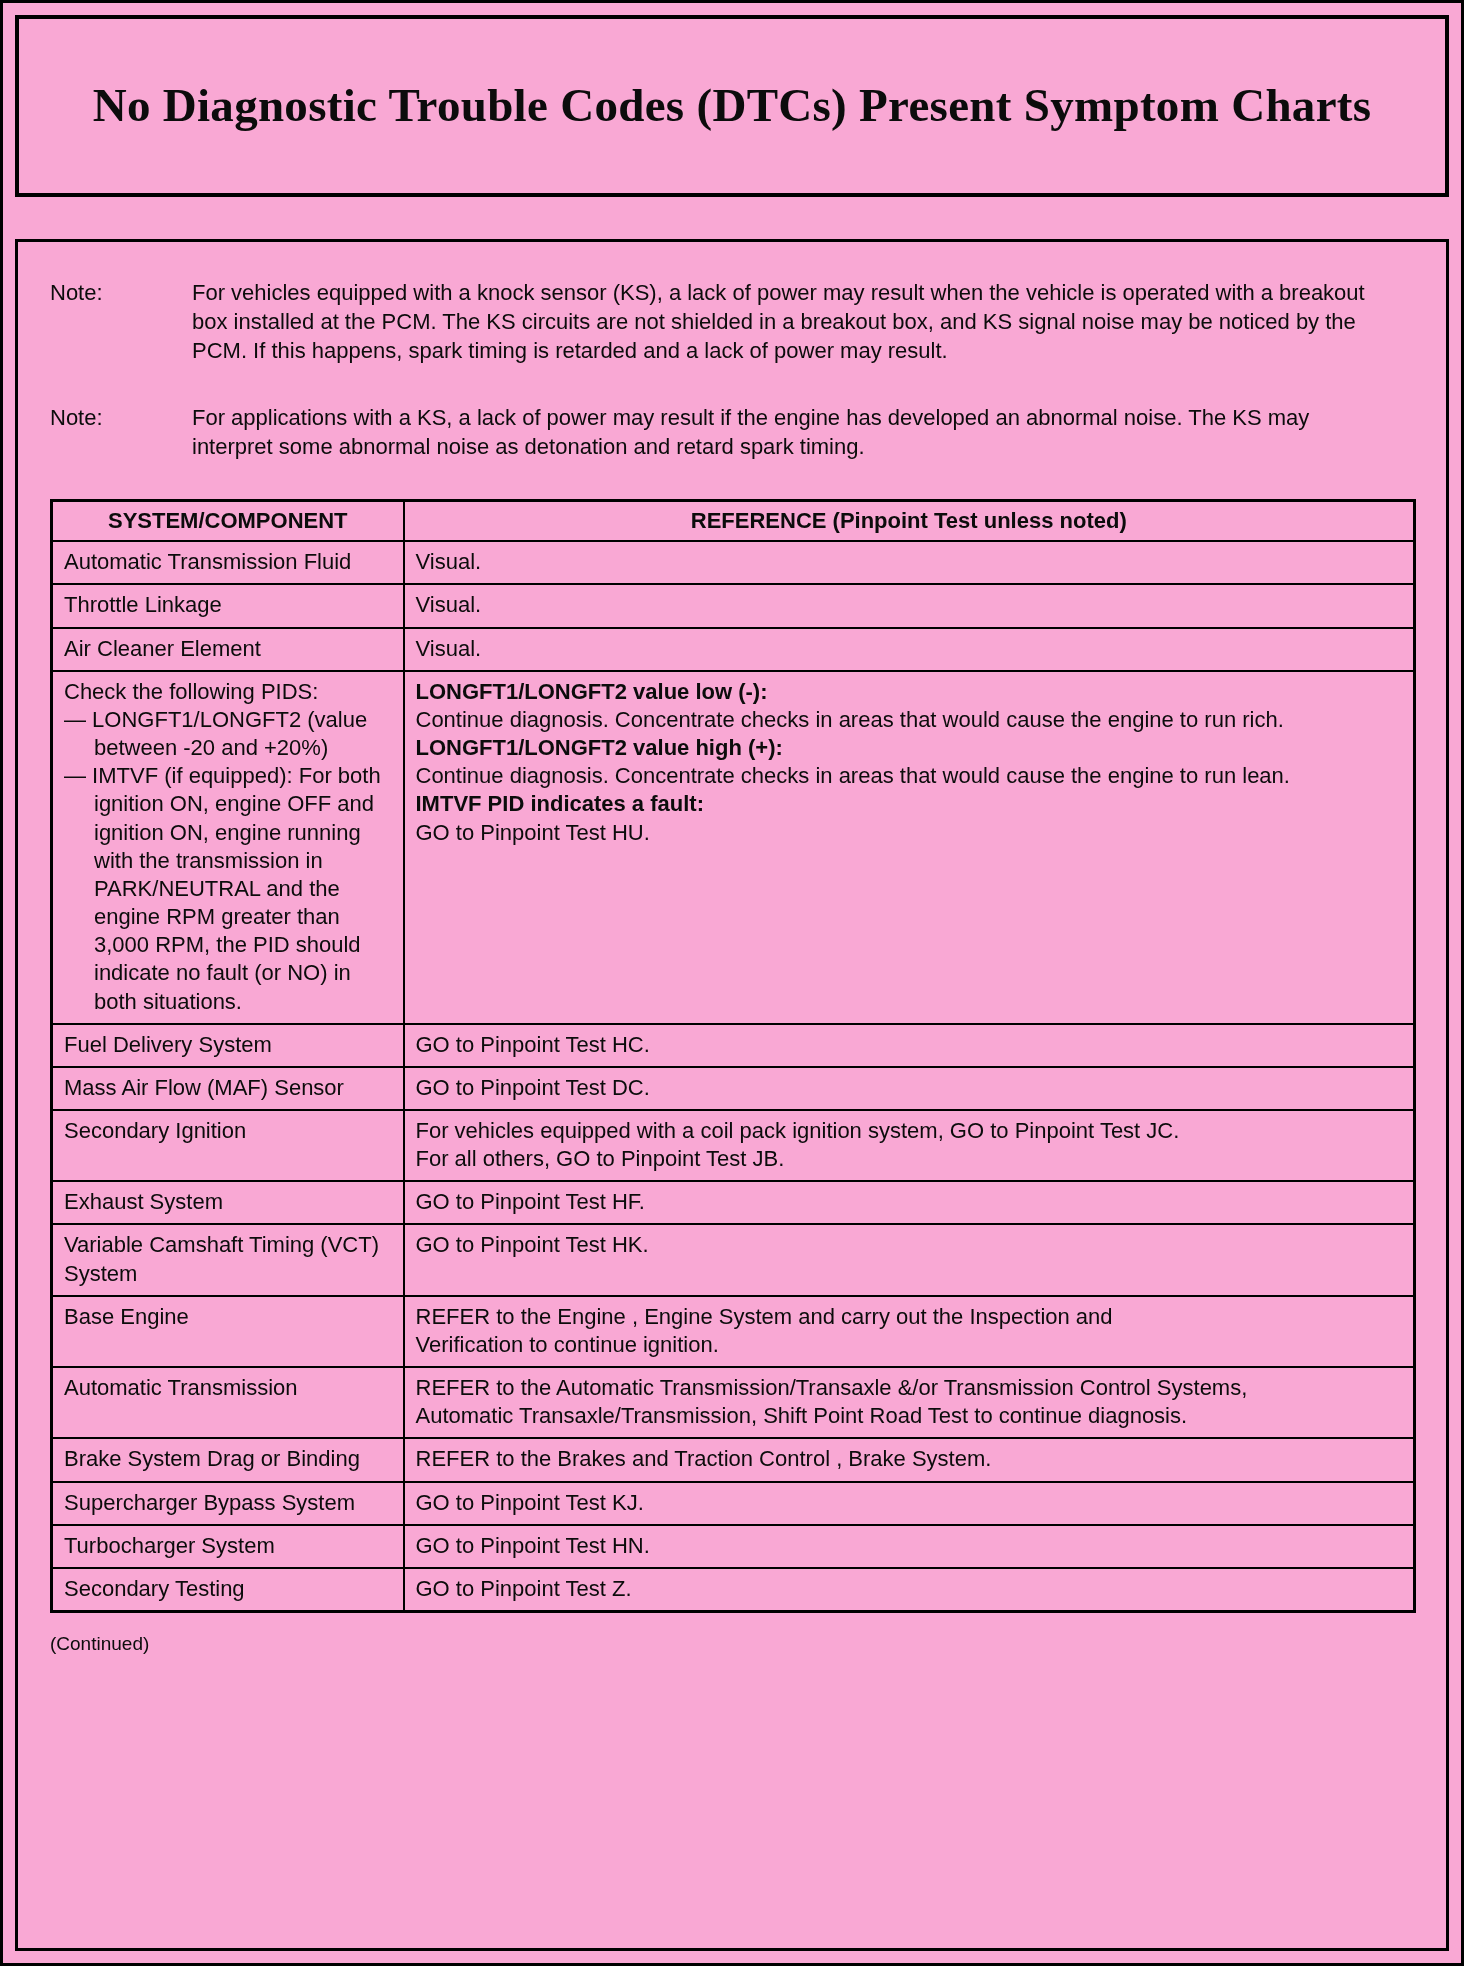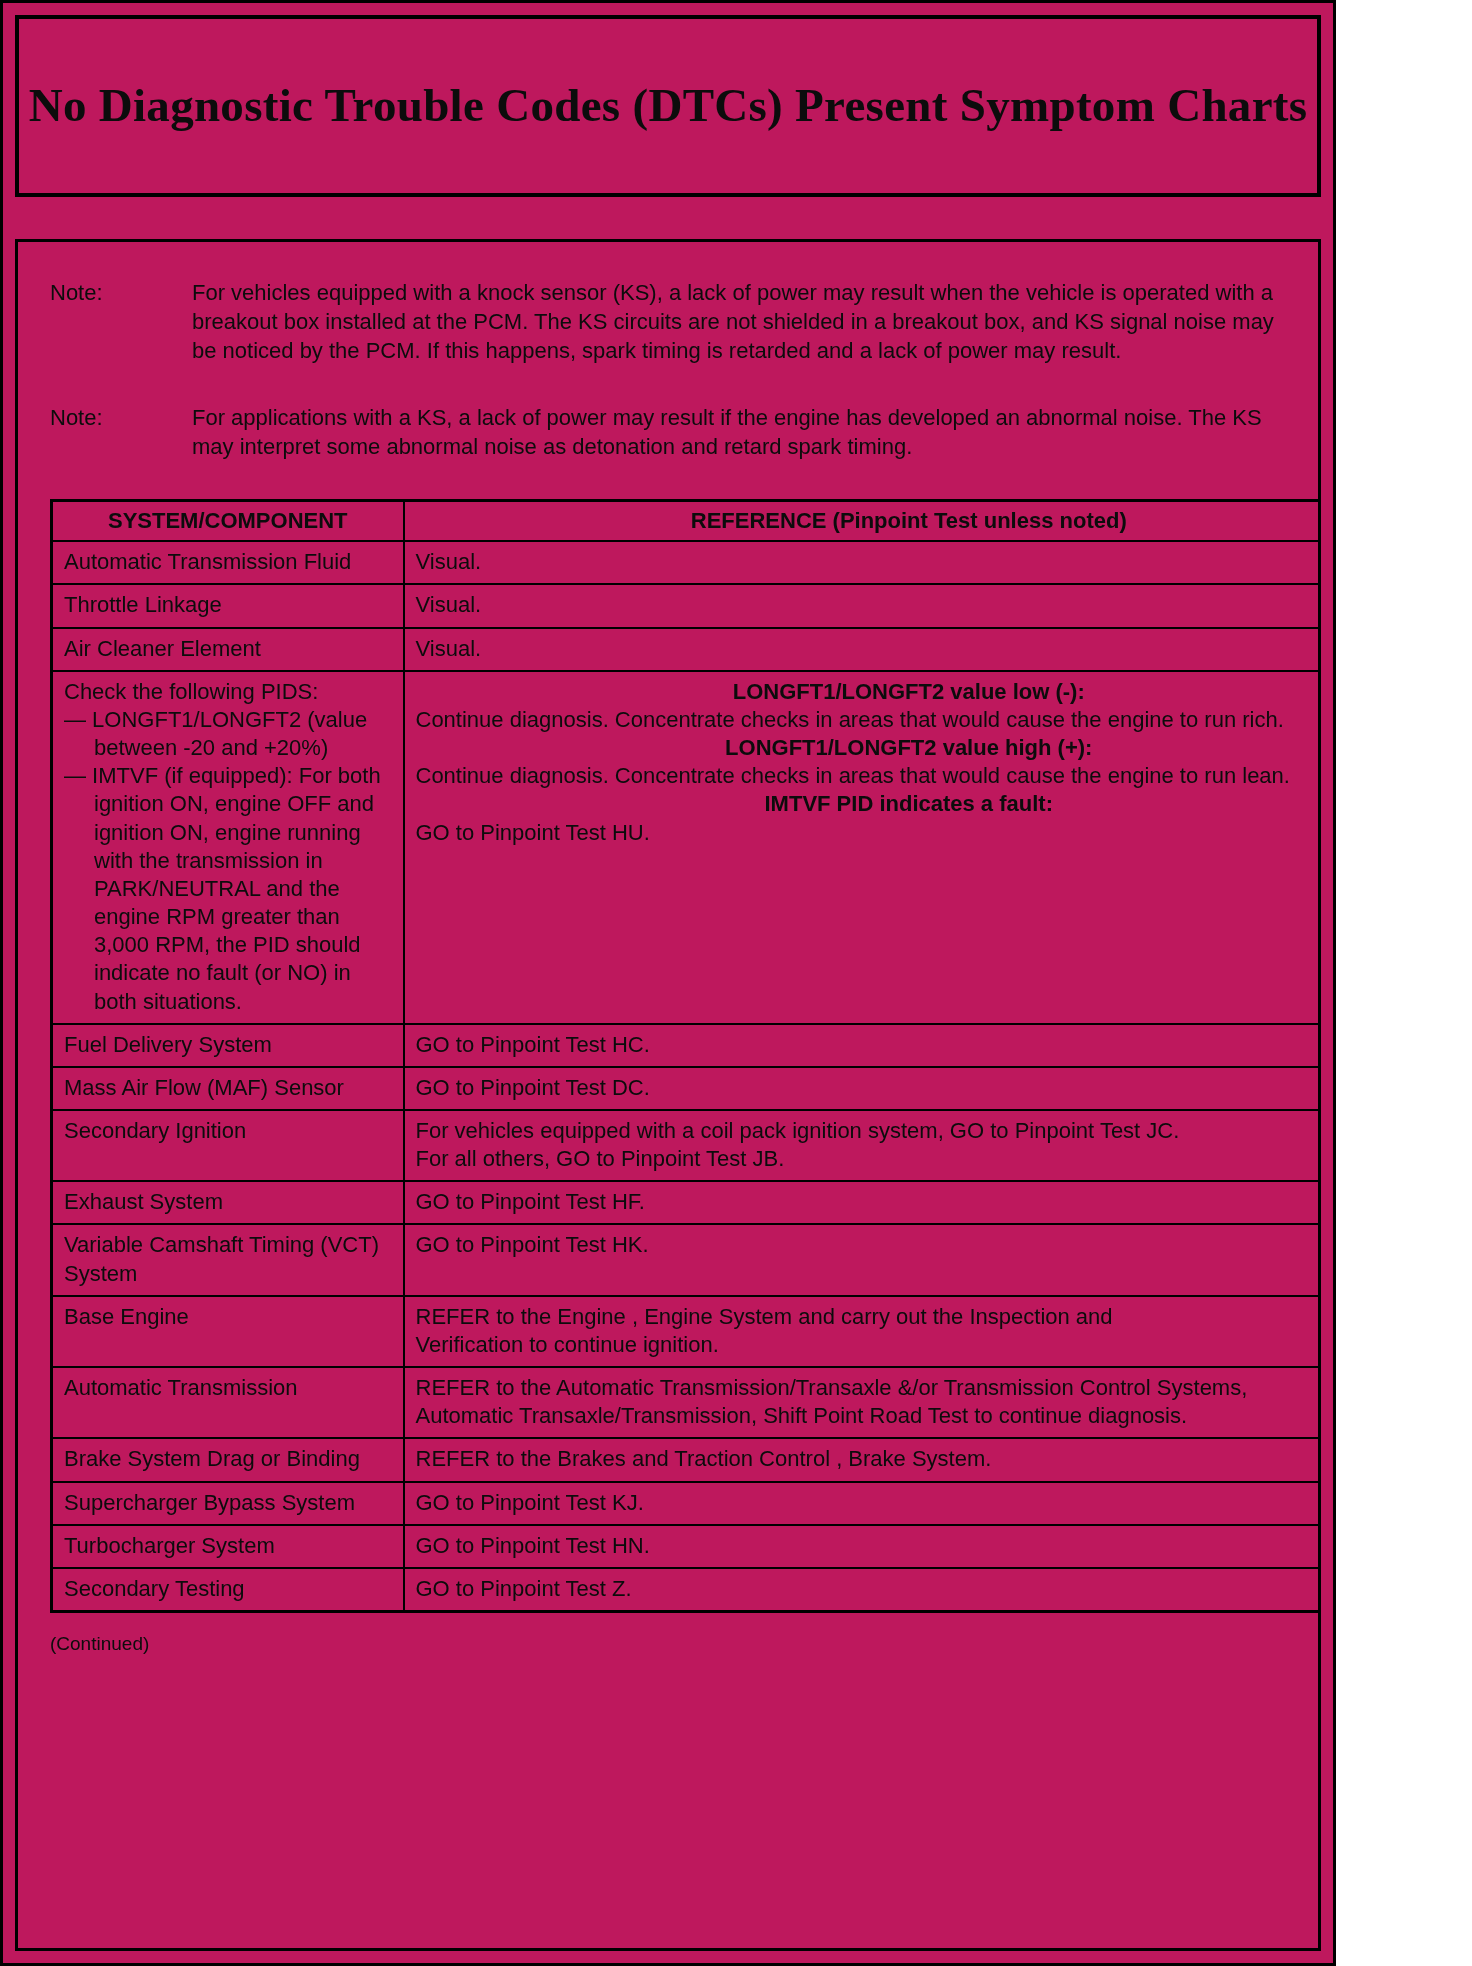--- a/index.html
+++ b/index.html
@@ -2,24 +2,24 @@
 <html><head>
 <meta charset="utf-8">
 <style>
   html, body {
     margin: 0;
     padding: 0;
     background: #ffffff;
   }
   .page {
     position: relative;
-    width: 1336px;
+    width: 1464px;
     height: 1966px;
     box-sizing: border-box;
-    background: #be185d;
+    background: #f9a8d4;
     border: 3px solid #000;
     padding: 8px 10px;
     font-family: "Liberation Sans", sans-serif;
     color: #0c0c0c;
     overflow: hidden;
   }
   .title-box {
     box-sizing: border-box;
     border: 4px solid #000;
     height: 182px;
@@ -79,21 +79,21 @@
   .symptom-table th {
     text-align: center;
     font-weight: bold;
     padding: 5px 6px;
   }
   .col-component { width: 352px; }
   .hang-line {
     padding-left: 30px;
     text-indent: -30px;
   }
-  .ref-line.bold { font-weight: bold; text-align: center; }
+  .ref-line.bold { font-weight: bold; }
   .continued-note {
     margin-top: 20px;
     font-size: 19px;
   }
 </style>
 </head>
 <body>
 
 <div class="page">
 

